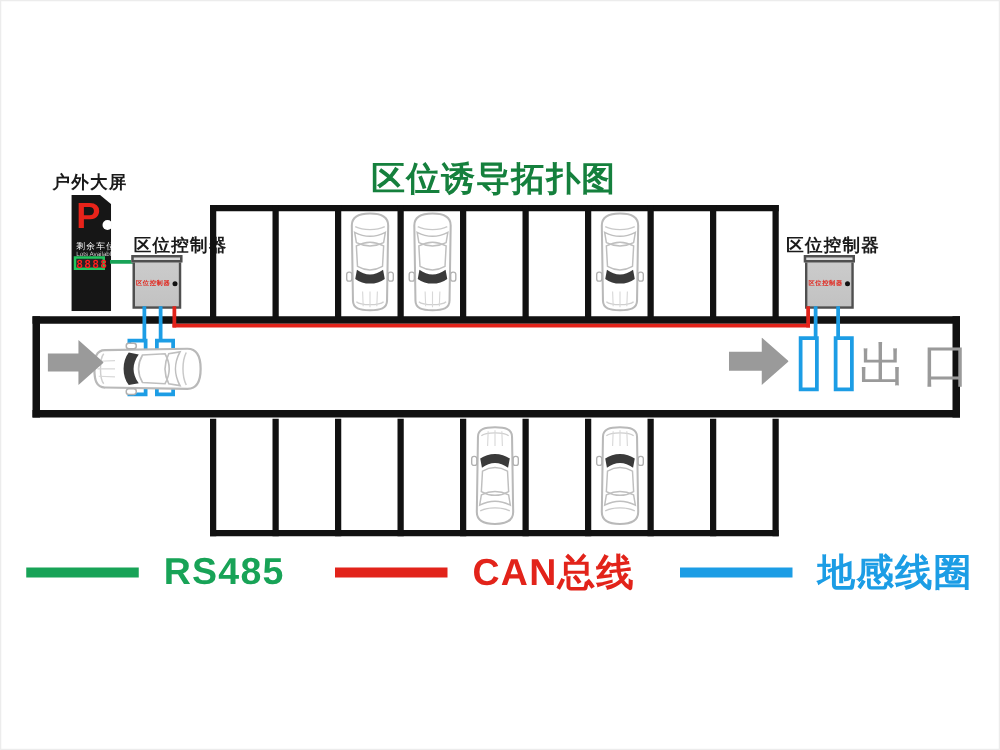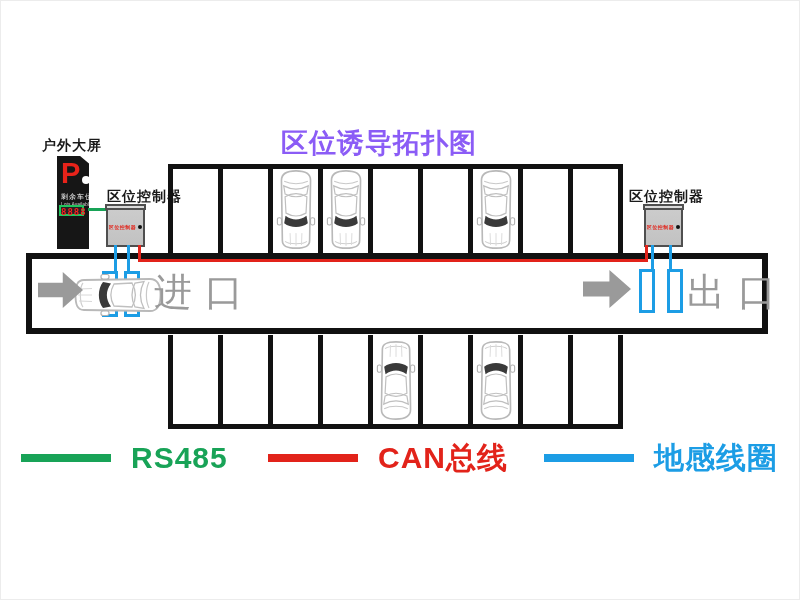--- a/index.html
+++ b/index.html
@@ -3,21 +3,21 @@
 <meta charset="utf-8">
 <style>
   html,body{margin:0;padding:0;background:#fff;}
   .canvas{
     position:relative;width:800px;height:600px;background:#ffffff;
     font-family:"Liberation Sans","DejaVu Sans",sans-serif;
     overflow:hidden;border:1px solid #ececec;box-sizing:border-box;
   }
   .abs{position:absolute;}
   
-  .title{left:280px;top:124px;font-size:27px;font-weight:bold;color:#8b5cf6;letter-spacing:1px;}
+  .title{left:296px;top:124px;font-size:27px;font-weight:bold;color:#15803d;letter-spacing:1px;}
   
   .outdoor-label{left:41px;top:136px;font-size:14px;font-weight:bold;color:#1a1a1a;letter-spacing:1px;}
   .pylon{left:56px;top:155px;width:32px;height:93px;background:#161616;
          clip-path:polygon(0 0,72% 0,100% 8%,100% 100%,0 100%);padding:0;box-sizing:border-box;}
   .p-row{position:absolute;left:4px;top:3px;display:flex;align-items:flex-end;}
   .p-letter{font-size:29px;line-height:28px;font-weight:bold;color:#e8231a;}
   .p-dot{width:8px;height:8px;border-radius:50%;background:#fff;margin:0 0 3px 2px;}
   .sign-line1{position:absolute;left:4px;top:36px;font-size:7px;color:#ffffff;letter-spacing:1px;white-space:nowrap;}
   .sign-line2{position:absolute;left:4px;top:45px;font-size:5px;color:#cccccc;white-space:nowrap;}
   .led{position:absolute;left:2px;top:49px;width:25px;height:11px;background:#242424;
@@ -149,21 +149,20 @@
   <div class="abs loop" style="left:638px;top:268px;width:16px;height:44px;"></div>
   <div class="abs loop" style="left:666px;top:268px;width:16px;height:44px;"></div>
 
   <div class="abs" style="left:72px;top:270px;width:90px;height:46px;">
     <svg width="90" height="46" viewBox="0 0 90 46">
         <use href="#car-shape" transform="translate(0,46) rotate(-90)"></use>
       </svg>
   </div>
 
   <div class="abs lane-arrow" style="left:37px;top:271px;width:45px;height:36px;"></div>
-  <div class="abs lane-text" style="left:153px;top:266px;">进口</div>
   <div class="abs lane-arrow" style="left:582px;top:269px;width:48px;height:38px;"></div>
   <div class="abs lane-text" style="left:686px;top:266px;">出口</div>
 
   <div class="parking-row bottom-row" id="bottom-row" style="left:167px;top:334px;width:455px;height:94px;">
     <div class="row-bottom-line"></div>
   <div class="stall-divider" style="left: 0px;"></div>
       <div class="stall-divider" style="left: 50px;"></div>
       <div class="stall-divider" style="left: 100px;"></div>
       <div class="stall-divider" style="left: 150px;"></div>
       <div class="stall-divider" style="left: 200px;"></div>

